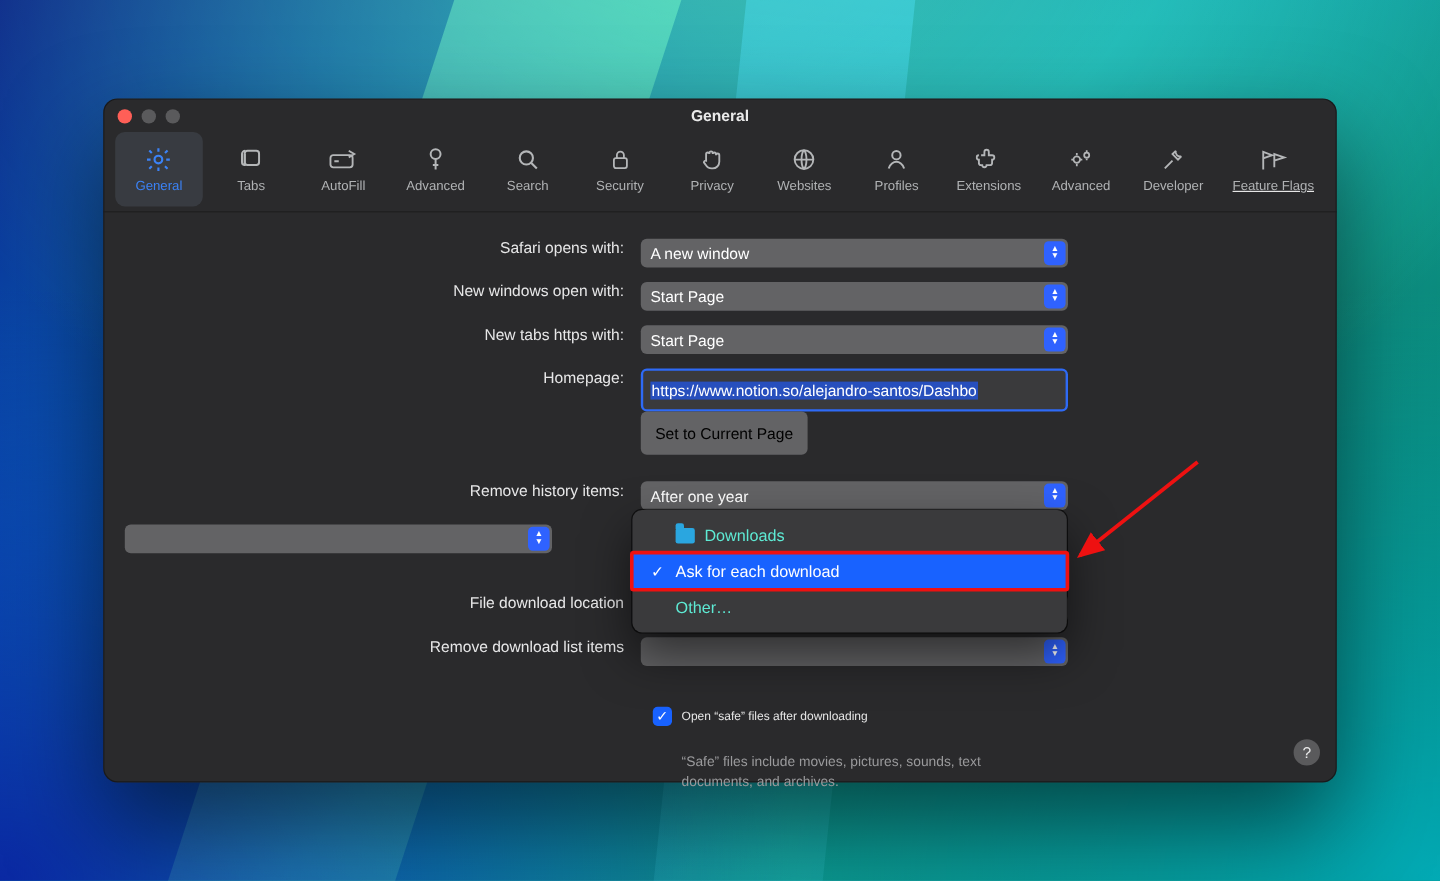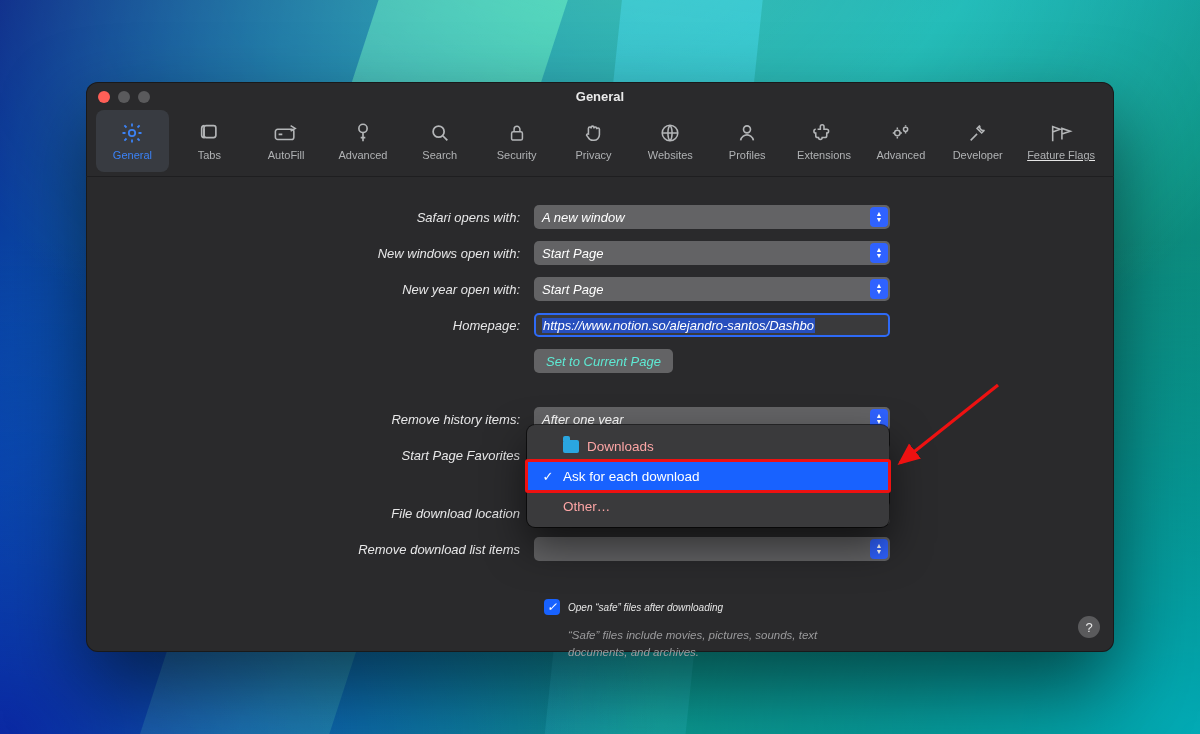--- a/index.html
+++ b/index.html
@@ -46,60 +46,60 @@
   .tbitem.selected { background: rgba(120,140,160,0.18); }
   .tbitem .ic { width:24px; height:24px; display:flex; align-items:center; justify-content:center; color:#b4b6b8; }
   .tbitem.selected .ic { color:#3b82f6; }
   .tbitem .lbl { font-size:11px; color:#b0b2b4; }
   .tbitem.selected .lbl { color:#3b82f6; }
 
   .sep { height:1px; background:#1e1e20; margin:0; }
 
   
   .form { padding: 22px 18px 18px 18px; position:relative; }
-  .row { display:flex; align-items:center; height:36px;font-style:italic; }
+  .row { display:flex; height:36px; }
   .lab { width: 430px; text-align:right; padding-right:14px; font-size:13px; color:#e7e7e8; }
   .ctrl { width: 356px; position:relative; }
 
   .select {
     height:24px; width:100%; background:#636365; border-radius:5px;
     display:flex; align-items:center; padding:0 8px; font-size:13px; color:#fff; position:relative;
   }
   .select .chev { position:absolute; right:2px; top:2px; width:18px; height:20px; border-radius:4px; background:#2f62ff; color:#fff; display:flex; flex-direction:column; align-items:center; justify-content:center; font-size:7px; line-height:6px; }
   .select .chev::before { content:"\25B2"; display:block; }
   .select .chev::after  { content:"\25BC"; display:block; }
   .select.behind .chev { z-index:0; }
   .select.partially-covered { overflow:visible; }
   .select.partially-covered .chev { right:2px; }
 
   .textfield {
-    height:24px; width:100%; border-radius:5px; background:#3a3a3c; border:2px solid #2e6af6;
+    height:36px; width:100%; border-radius:5px; background:#3a3a3c; border:2px solid #2e6af6;
     display:flex; align-items:center; padding:0 6px; font-size:13px; color:#fff;
   }
   .textfield .val { white-space:nowrap; overflow:hidden; }
   .textfield .sel { background:#274fbd; padding:0 1px; }
 
   .btn {
-    height:24px; padding:0 12px; background:#636365; border-radius:5px; color:#5eead4; font-size:13px;
+    height:36px; padding:0 12px; background:#636365; border-radius:5px; color:#000000; font-size:13px;
     display:inline-flex; align-items:center;
   }
   .spacer22 { height:22px; }
 
   .chkrow { display:flex; align-items:center; gap:8px; padding-left:10px; }
   .chkbox { width:16px; height:16px; border-radius:4px; background:#1862ff; display:flex; align-items:center; justify-content:center; color:#fff; font-size:12px; }
   .hint { font-size:11.5px; color:#9a9a9c; padding-left:34px; width:330px; line-height:1.45; }
   .hintrow { height:auto; padding-top:2px; }
 
   
   .popup {
     position:absolute; left:441px; top:248px; width:362px; background:#3a3a3c;
     border-radius:8px; box-shadow: 0 18px 40px rgba(0,0,0,0.55), 0 0 0 1px rgba(0,0,0,0.6);
     padding:6px 0; z-index:5;
   }
-  .popitem { height:30px; display:flex; align-items:center; padding:0 14px; font-size:13.5px; color:#fca5a5; gap:8px; position:relative; }
+  .popitem { height:30px; display:flex; align-items:center; padding:0 14px; font-size:13.5px; color:#5eead4; gap:8px; position:relative; }
   .popitem .chk { width:14px; display:inline-block; text-align:center; font-size:13px; color:#fff; }
   .popitem.selected { background:#1862ff; color:#fff; }
   .folder-ic { width:16px; height:13px; border-radius:2px; background:#2aa6e0; position:relative; display:inline-block; }
   .folder-ic::before { content:""; position:absolute; left:0; top:-4px; width:7px; height:5px; background:#2aa6e0; border-radius:2px 2px 0 0; }
 
   
   .annot-box { position:absolute; border:3px solid #e11; border-radius:3px; z-index:7; pointer-events:none; }
   .annot-arrow { position:absolute; z-index:8; pointer-events:none; }
 
   .help { position:absolute; right:14px; bottom:14px; width:22px; height:22px; border-radius:50%; background:#5a5a5c; color:#eaeaea; display:flex; align-items:center; justify-content:center; font-size:13px; }
@@ -257,21 +257,21 @@
       <div class="lab">New windows open with:</div>
       <div class="ctrl">
         <div class="select">
           <span>Start Page</span>
           <span class="chev"></span>
         </div>
       </div>
     </div>
 
     <div class="row">
-      <div class="lab">New year open with:</div>
+      <div class="lab">New tabs https with:</div>
       <div class="ctrl">
         <div class="select">
           <span>Start Page</span>
           <span class="chev"></span>
         </div>
       </div>
     </div>
 
     <div class="row">
       <div class="lab">Homepage:</div>
@@ -297,21 +297,20 @@
       <div class="lab">Remove history items:</div>
       <div class="ctrl">
         <div class="select">
           <span>After one year</span>
           <span class="chev"></span>
         </div>
       </div>
     </div>
 
     <div class="row">
-      <div class="lab">Start Page Favorites</div>
       <div class="ctrl">
         <div class="select behind partially-covered">
           <span class="chev"></span>
         </div>
       </div>
     </div>
 
     <div class="spacer22"></div>
 
     <div class="row">

